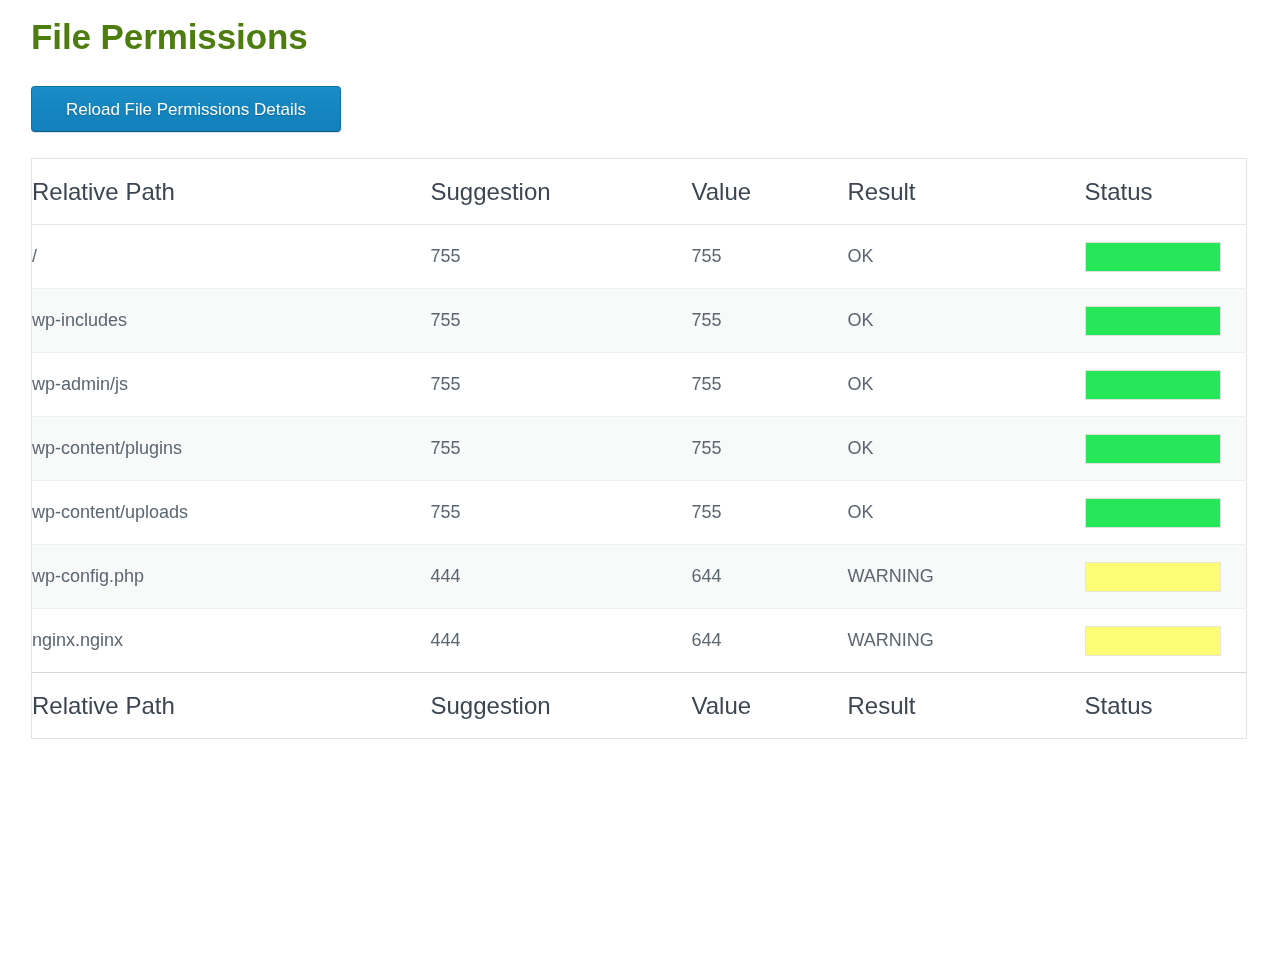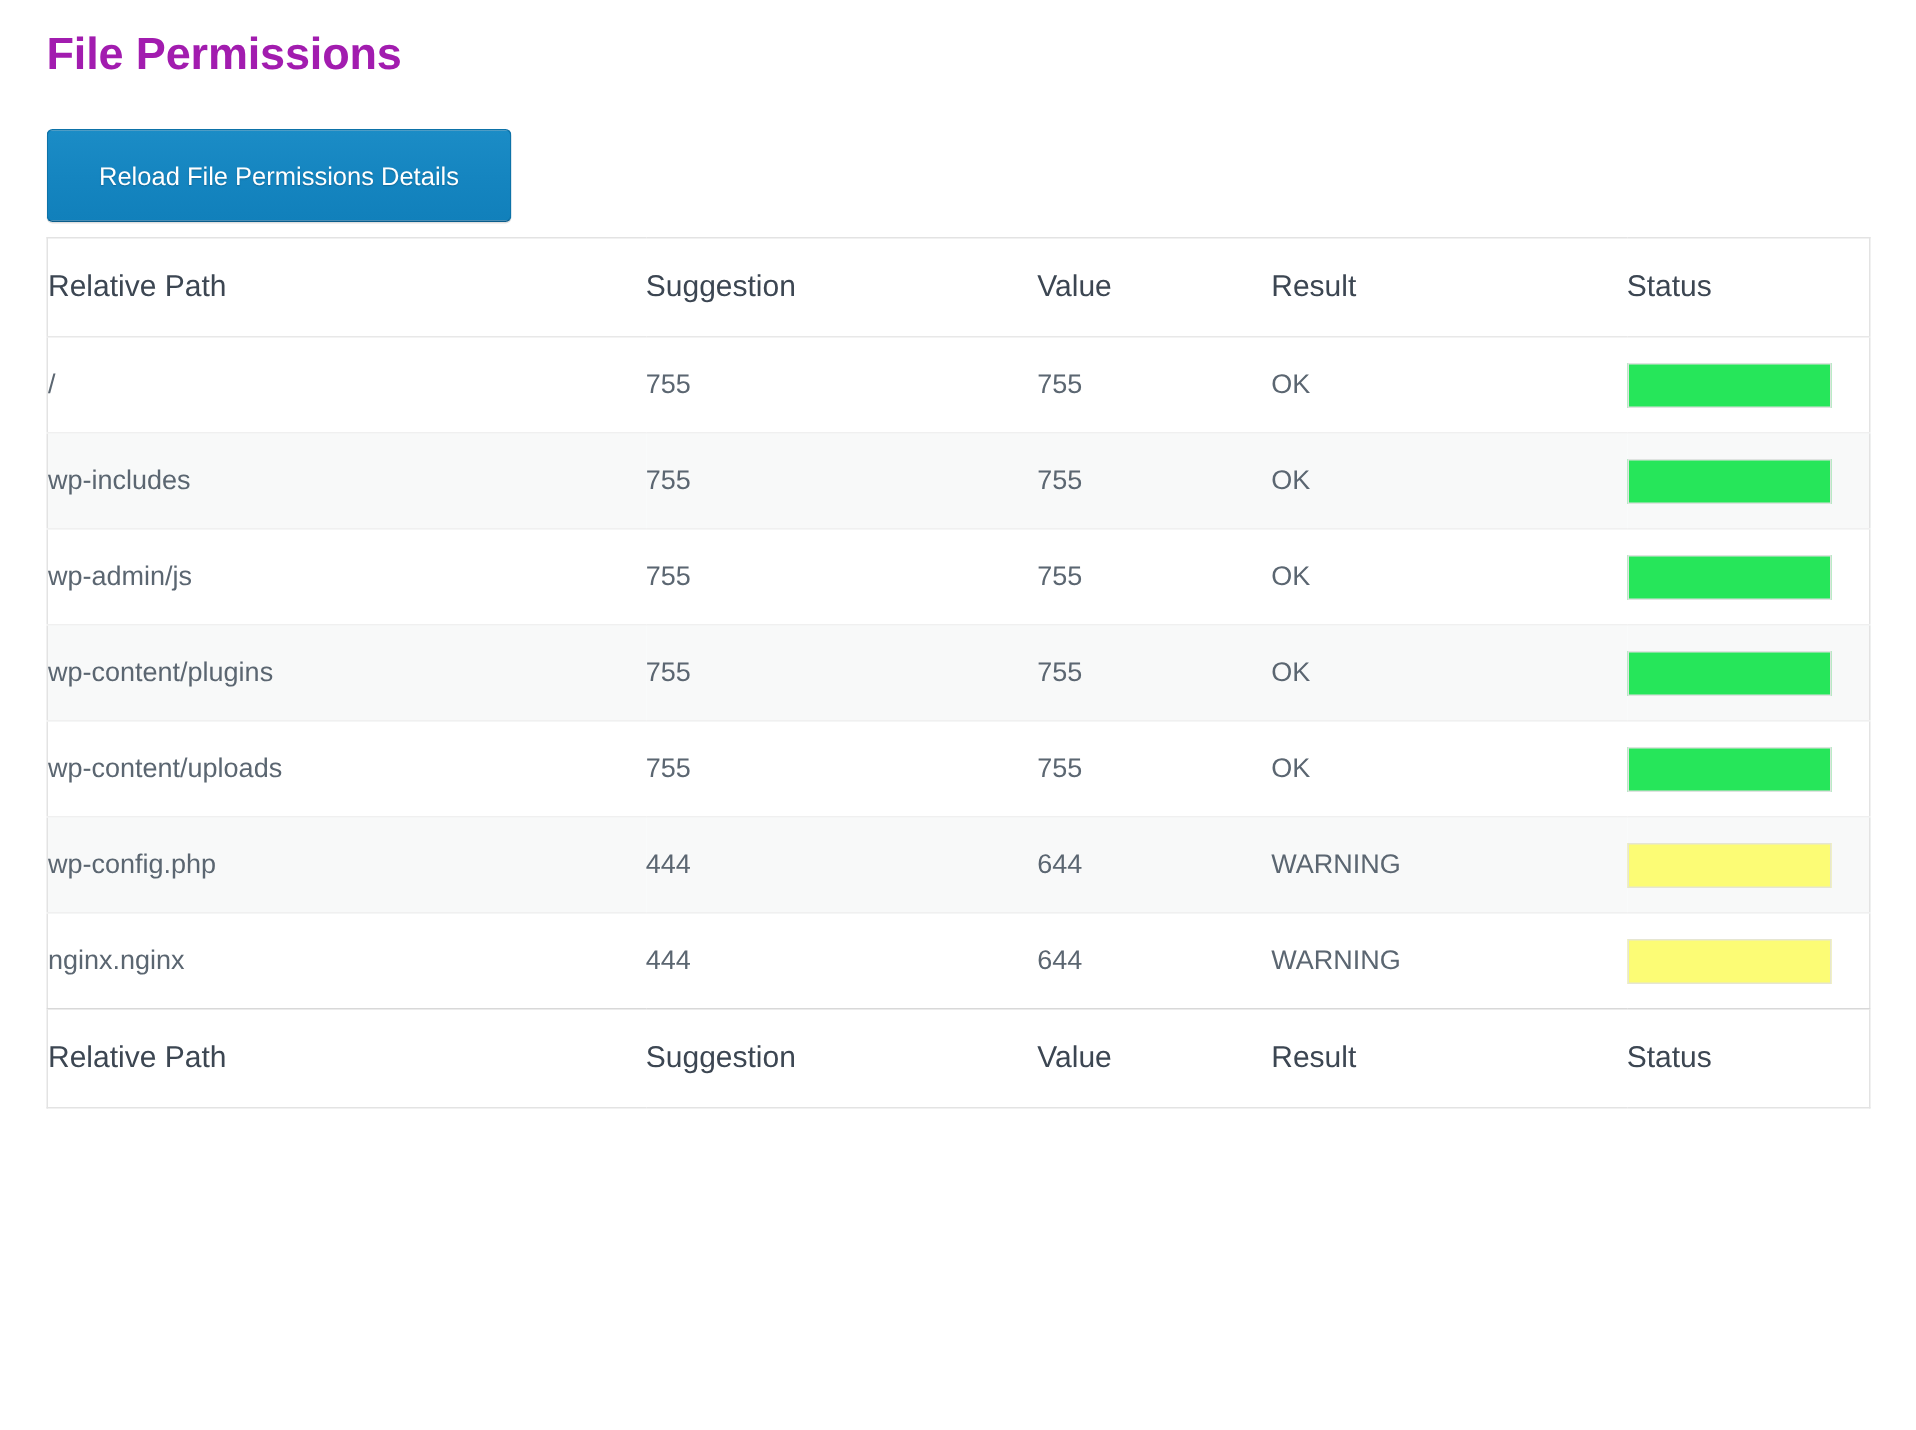--- a/index.html
+++ b/index.html
@@ -23,33 +23,33 @@
     box-sizing: border-box;
     padding: 0;
   }
 
   
   .page-title {
     margin: 0;
     position: absolute;
     left: 31px;
     top: 19px;
-    font-size: 30px;
+    font-size: 35px;
     line-height: 36px;
     font-weight: 700;
-    color: #a21caf;
+    color: #4d7c0f;
     letter-spacing: -0.1px;
   }
 
   
   .reload-button {
     position: absolute;
     left: 31px;
     top: 86px;
-    height: 62px;
+    height: 46px;
     padding: 0 34px;
     display: inline-flex;
     align-items: center;
     justify-content: center;
     box-sizing: border-box;
     background: linear-gradient(180deg, #1b8cc6 0%, #1585c0 52%, #1180bb 100%);
     border: 1px solid #0d72a8;
     border-bottom-color: #0a5d8c;
     border-radius: 4px;
     color: #ffffff;
@@ -86,21 +86,21 @@
 
   
   col.c-path   { width: 399px; }
   col.c-sugg   { width: 261px; }
   col.c-value  { width: 156px; }
   col.c-result { width: 237px; }
   col.c-status { width: 162px; }
 
   thead th, tfoot th {
     height: 66px;
-    font-size: 20px;
+    font-size: 24px;
     color: #3c4652;
     border-bottom: 1px solid #e8e8e8;
     padding-left: 19px;
     box-sizing: border-box;
   }
   tfoot th {
     border-bottom: none;
     border-top: 1px solid #d8d8d8;
   }
   tbody td {

